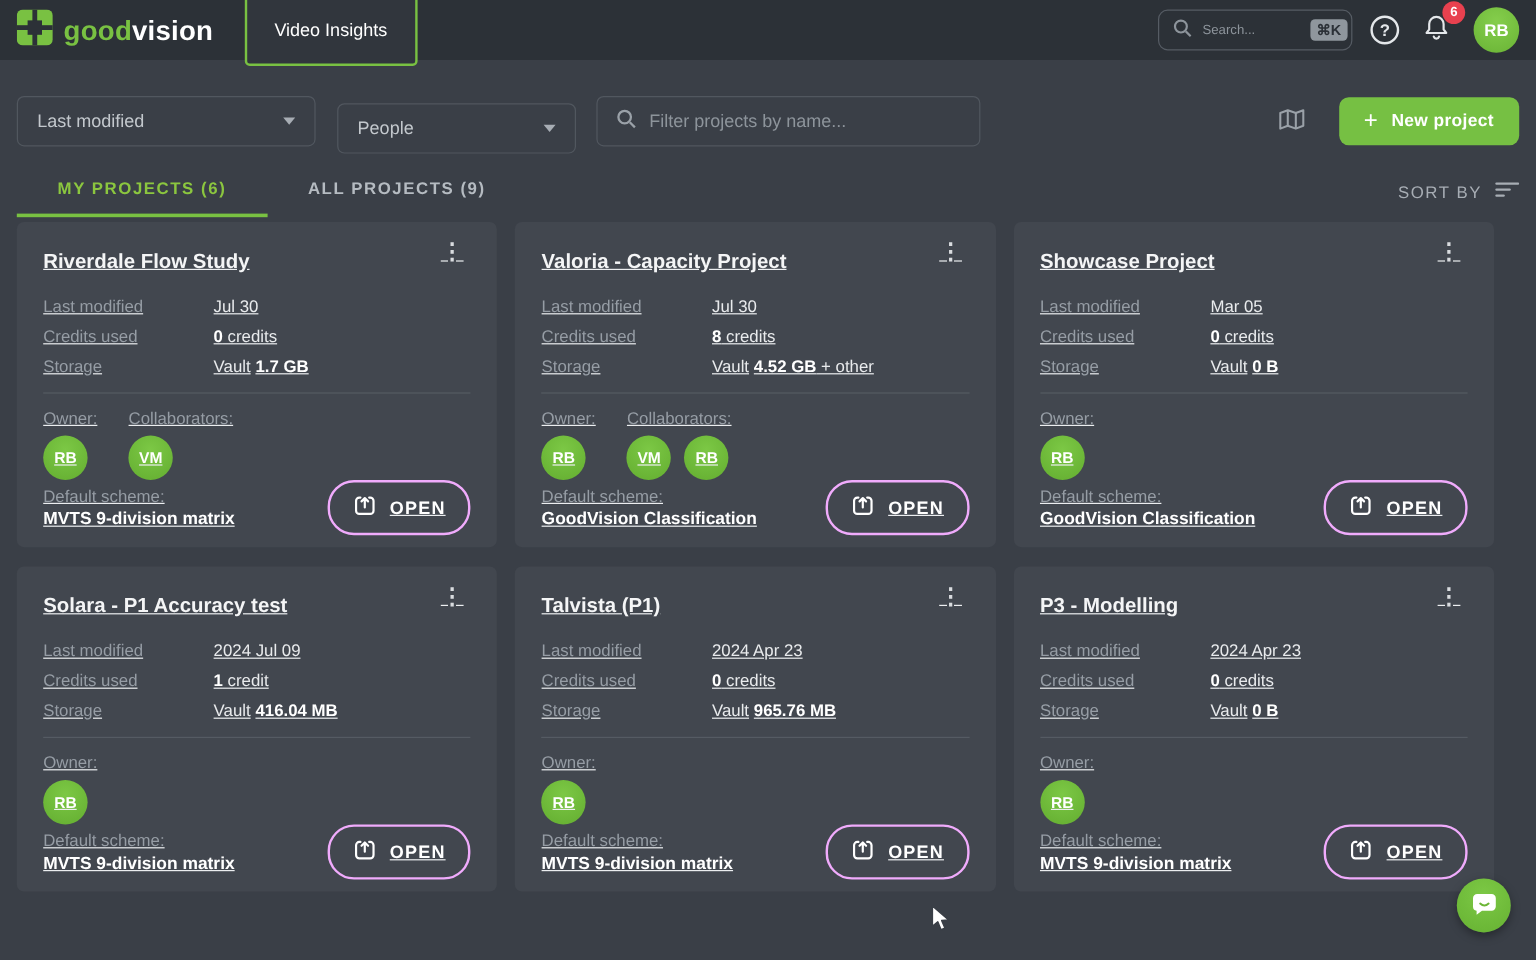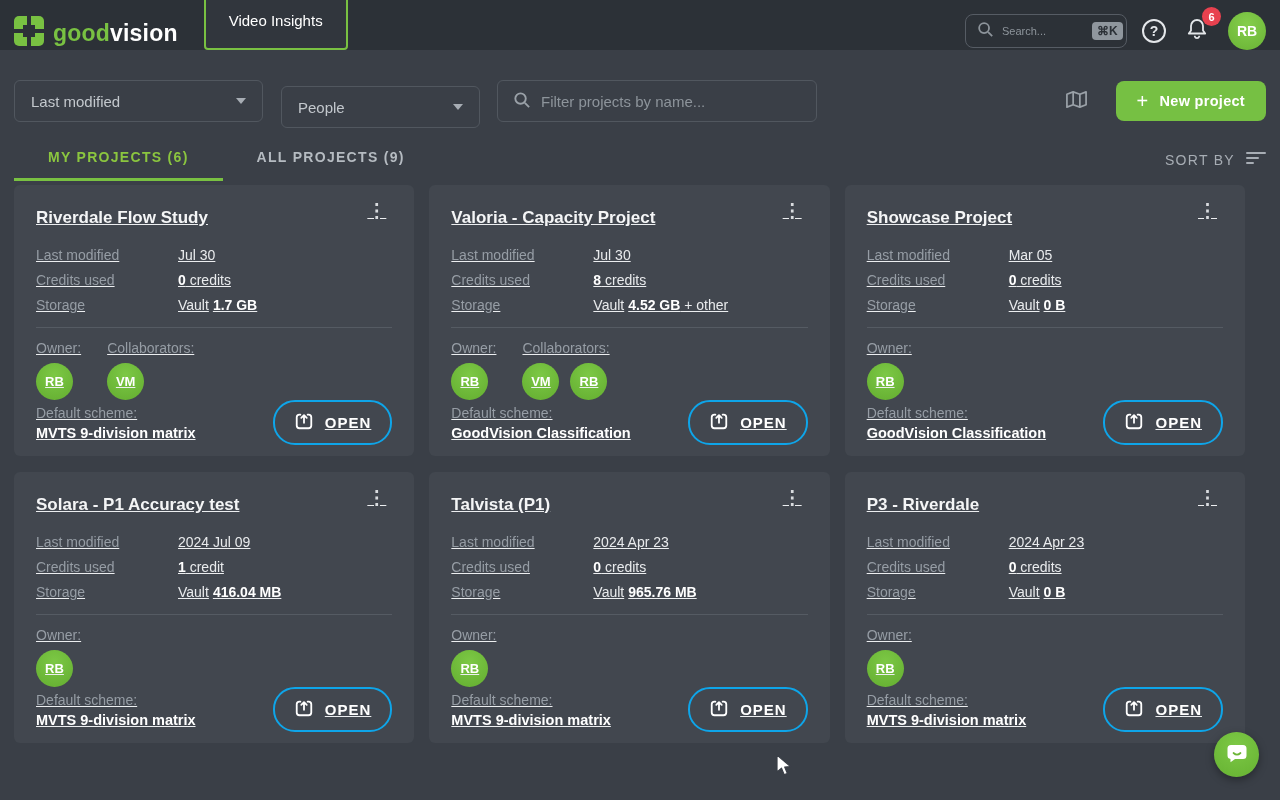--- a/index.html
+++ b/index.html
@@ -7,21 +7,21 @@
   body {
     background:#3a3f47;
     font-family:"Liberation Sans", sans-serif;
     overflow:hidden;
     position:relative;
     color:#eceef0;
   }
   
   .header {
     height:50px; background:#2c3137;
-    display:flex; align-items:flex-end;
+    display:flex; align-items:center;
     padding:0 14px;
   }
   .brand { display:flex; align-items:center; gap:9px; }
   .brand-text { font-size:23px; font-weight:700; color:#ffffff; letter-spacing:0.2px; }
   .brand-text .good { color:#79c142; }
   .vi-btn {
     margin-left:26px; background:#31363d; border:2px solid #79c142; border-radius:4px;
     color:#ffffff; font-size:15px; padding:19px 23px; cursor:pointer;
     font-family:"Liberation Sans", sans-serif;
   }
@@ -127,21 +127,21 @@
     width:37px; height:37px; border-radius:50%;
     background:radial-gradient(circle at 50% 32%, #7cc845, #63ad30);
     color:#fff; font-weight:700; font-size:13px;
     display:flex; align-items:center; justify-content:center;
   }
   .card-foot { margin-top:auto; display:flex; justify-content:space-between; align-items:center; }
   .scheme-label { color:#969da5; font-size:14px; }
   .scheme-name { color:#ffffff; font-weight:700; font-size:14.5px; margin-top:4px; }
   .open-btn {
     display:flex; align-items:center; gap:11px;
-    border:2px solid #0ea5e9; border-radius:22px; background:transparent;
+    border:2px solid #f0abfc; border-radius:22px; background:transparent;
     color:#fff; font-weight:700; font-size:15px; letter-spacing:1px;
     padding:9px 19px; cursor:pointer; font-family:"Liberation Sans", sans-serif;
   }
   
   .chat-launcher {
     position:absolute; right:21px; bottom:23px;
     width:45px; height:45px; border-radius:50%;
     background:radial-gradient(circle at 50% 30%, #7cc845, #66b232);
     display:flex; align-items:center; justify-content:center;
     box-shadow:0 3px 8px rgba(0,0,0,0.35); cursor:pointer; border:none;
@@ -463,21 +463,21 @@
               <path d="M7 4 H6 a3 3 0 0 0 -3 3 v9 a3 3 0 0 0 3 3 h10 a3 3 0 0 0 3 -3 V7 a3 3 0 0 0 -3 -3 h-1"></path>
               <path d="M11 13 V5 M8 7.5 L11 4.5 L14 7.5"></path>
             </svg></span>
         <span>OPEN</span>
       </button>
     </div>
   </div>
 
   <div class="card">
     <div class="card-head">
-      <div class="card-title">P3 - Riverdale</div>
+      <div class="card-title">P3 - Modelling</div>
       <button class="kebab">⋮</button>
     </div>
     <div class="meta">
       <div class="meta-row">
           <span class="meta-label">Last modified</span>
           <span class="meta-value">2024 Apr 23</span>
         </div>
       <div class="meta-row">
           <span class="meta-label">Credits used</span>
           <span class="meta-value"><b>0</b><span> credits</span></span>

